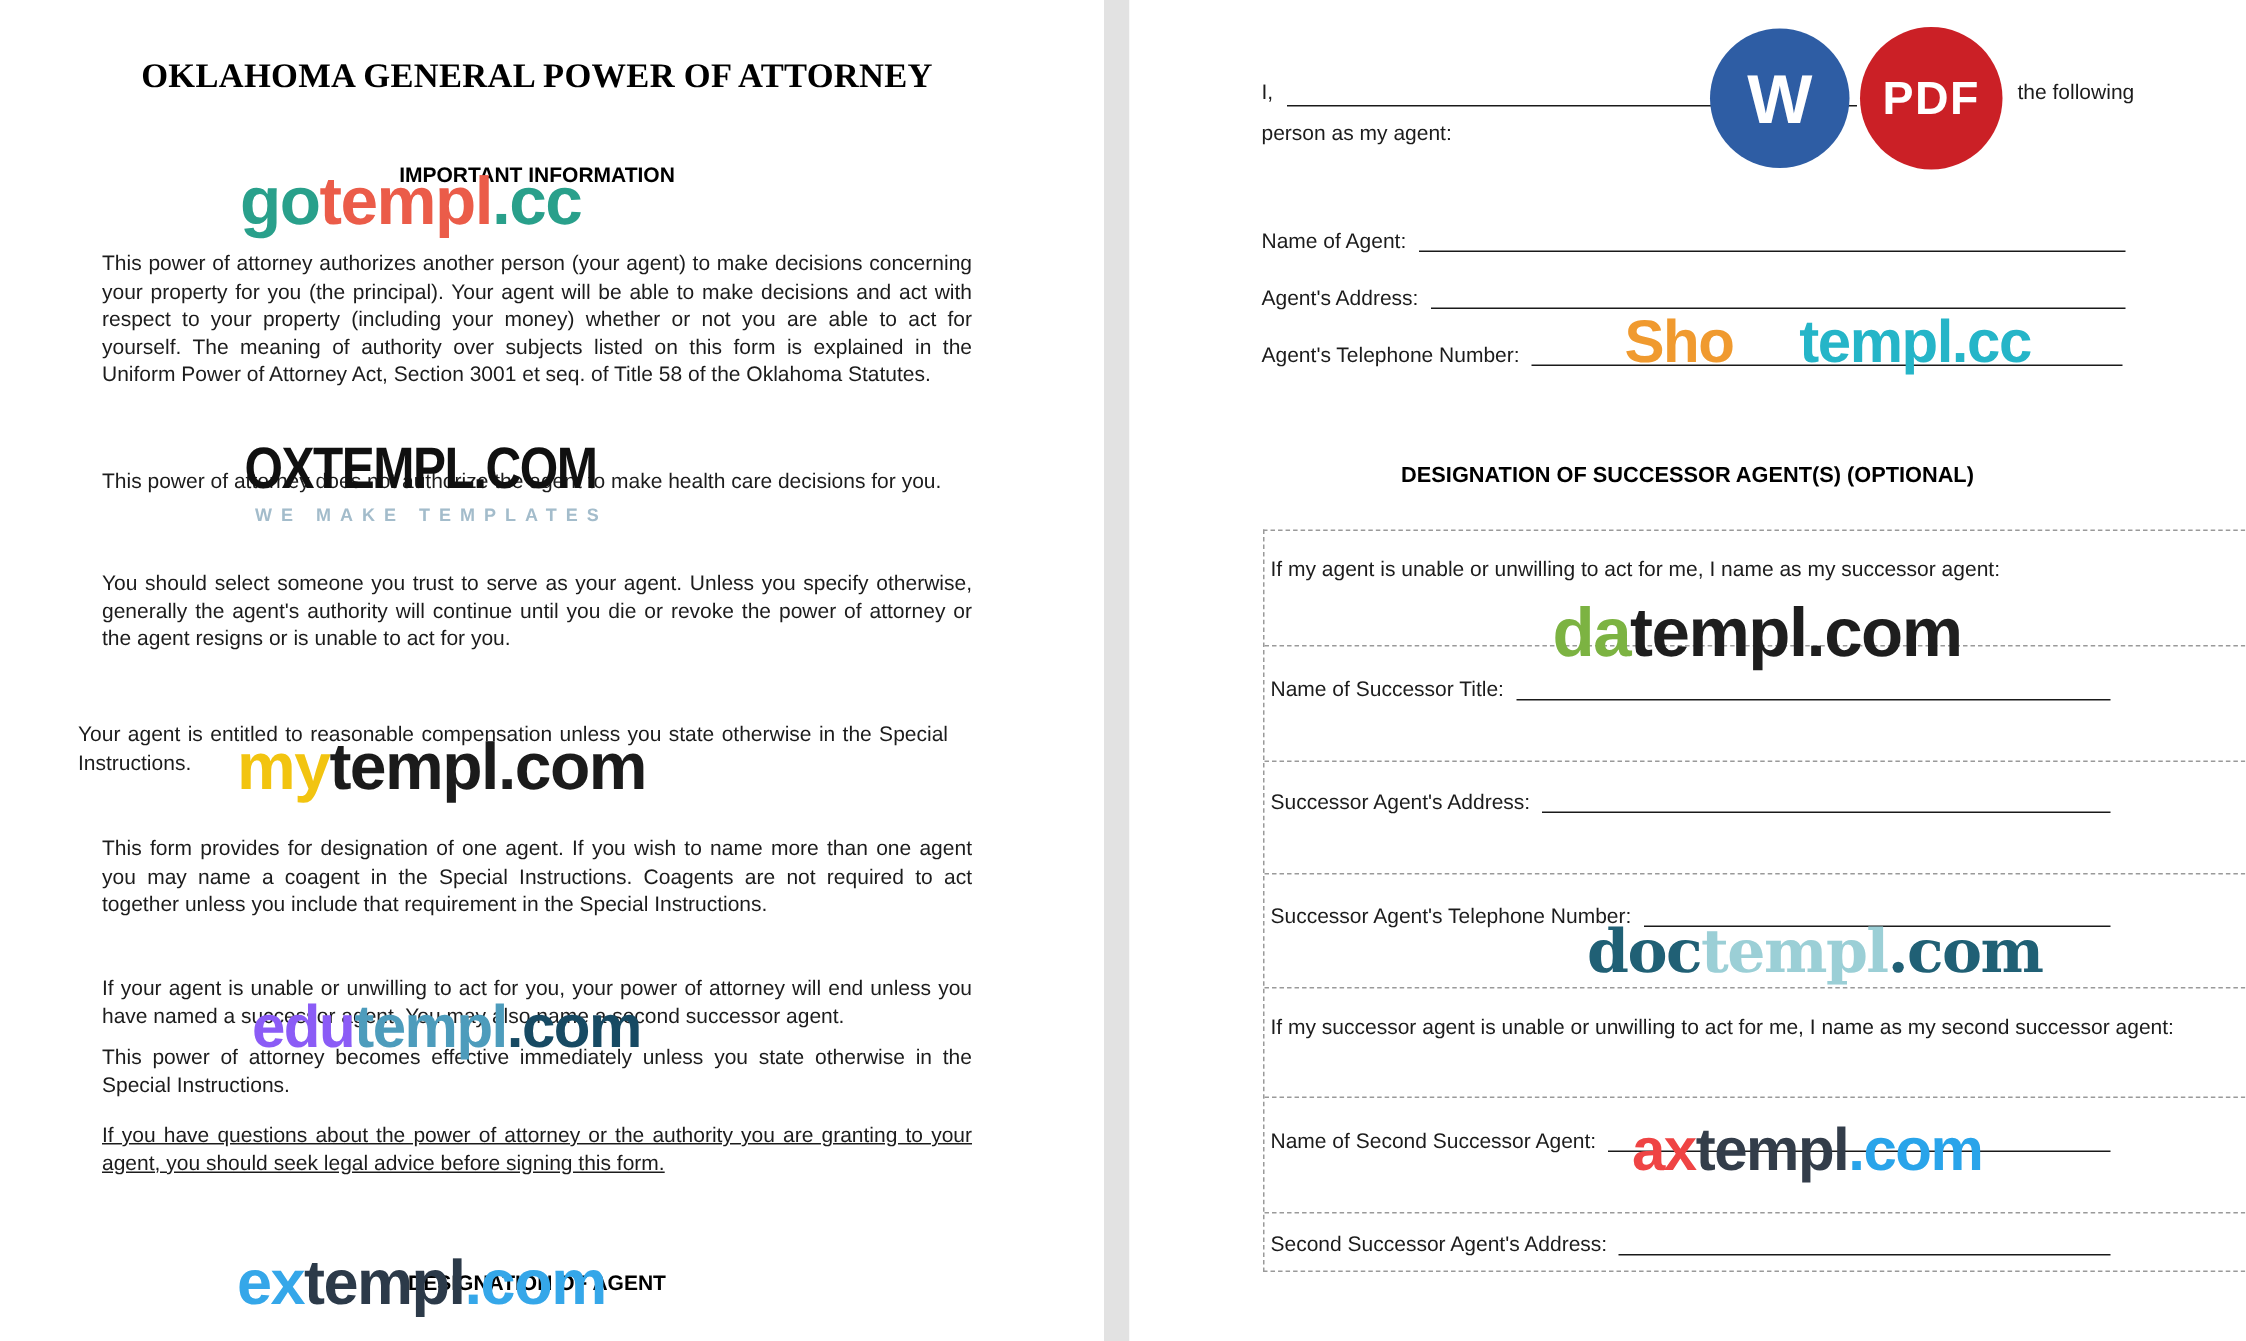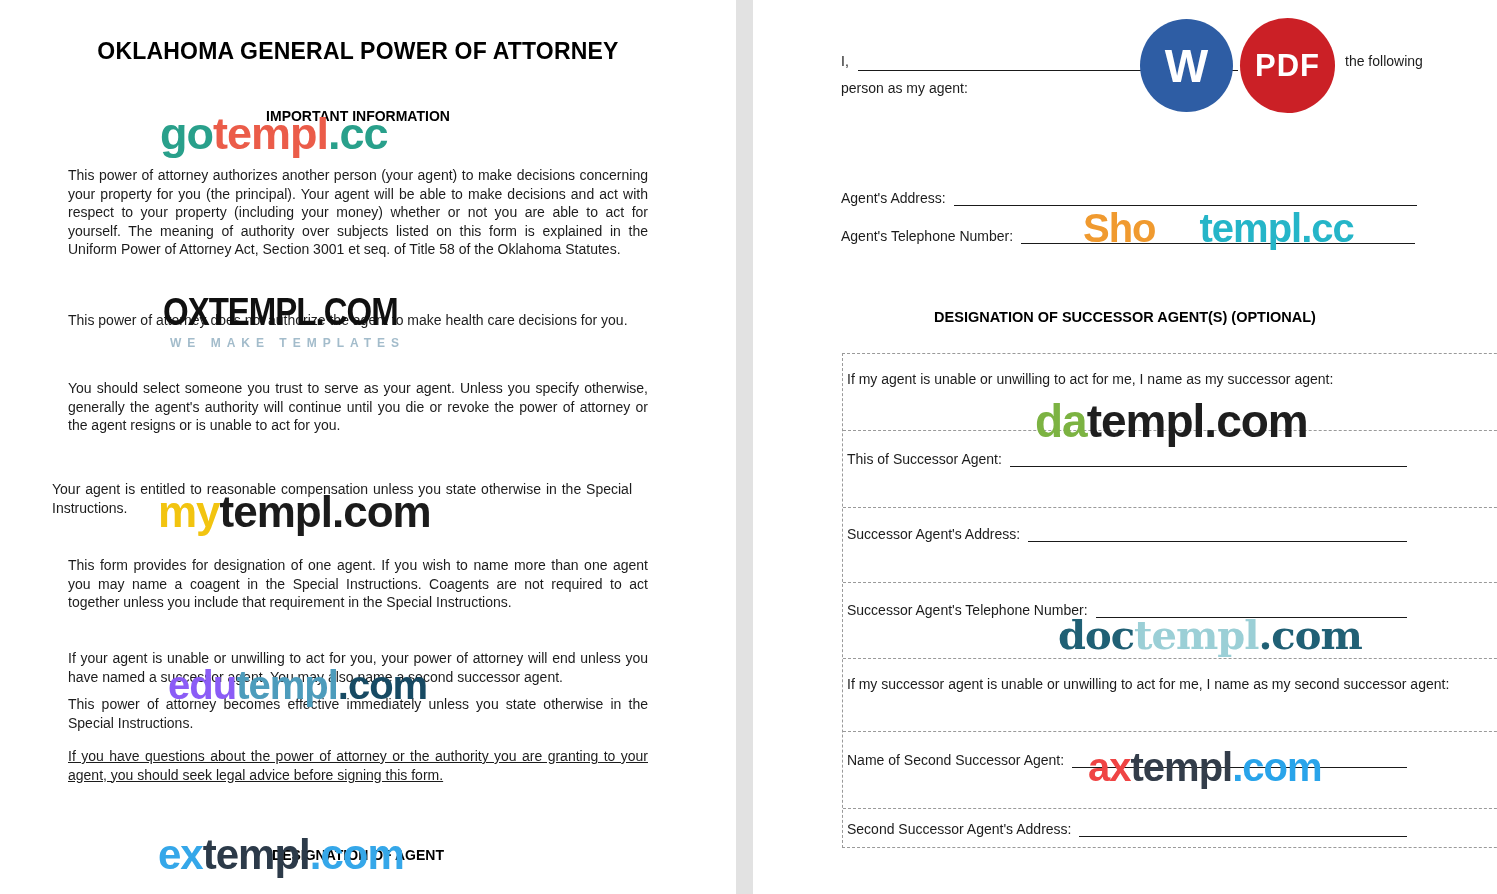--- a/index.html
+++ b/index.html
@@ -3,21 +3,21 @@
 <meta charset="utf-8">
 <style>
   html,body{margin:0;padding:0;background:#fff;}
   #stage{position:relative;width:1497px;height:894px;overflow:hidden;
          font-family:"Liberation Sans",sans-serif;color:#1f1f1f;background:#fff;}
   .page{position:absolute;top:0;height:894px;background:#fff;}
   #page-left{left:0;width:736px;}
   #page-right{left:753px;width:744px;}
   #divider{position:absolute;left:736px;top:0;width:17px;height:894px;background:#e2e2e2;}
   .abs{position:absolute;}
-  .doc-title{font-size:23px;font-weight:bold;color:#000;text-align:center;letter-spacing:.2px;}
+  .doc-title{font-size:23px;font-weight:bold;color:#000;text-align:center;letter-spacing:.2px;font-family:Liberation Serif, serif;}
   .sec-head{font-size:14px;font-weight:bold;color:#000;text-align:center;}
   .para{font-size:14px;line-height:18.6px;text-align:justify;color:#1c1c1c;}
   .wm{white-space:nowrap;font-weight:bold;z-index:5;pointer-events:none;}
   .wm-sans{font-family:"Liberation Sans",sans-serif;letter-spacing:-1px;}
   .wm-serif{font-family:"DejaVu Serif",serif;letter-spacing:-1px;}
   .wm-cond{transform:scaleY(1.18);transform-origin:top left;letter-spacing:-1px;}
   .wm-tag{font-weight:bold;letter-spacing:6px;font-size:12px;}
   .fieldrow{display:flex;align-items:flex-end;font-size:14px;color:#1c1c1c;}
   .fieldrow .lbl{white-space:nowrap;margin-right:8px;}
   .fline{flex:1;border-bottom:1.4px solid #1a1a1a;height:17px;}
@@ -81,38 +81,42 @@
     <span class="abs intro" style="left:592px;top:53px;">the following</span>
     <div class="abs intro" style="left:88px;top:80px;">person as my agent:</div>
 
     <div class="circle" style="left: 387px; top: 19px; width: 93px; height: 93px; font-size: 46px; background-color: rgb(46, 93, 164);">
       <span>W</span>
     </div>
     <div class="circle" style="left: 487px; top: 18px; width: 95px; height: 95px; font-size: 31px; letter-spacing: 1px; background-color: rgb(203, 32, 38);">
       <span>PDF</span>
     </div>
 
+    <div class="abs fieldrow" style="left:88px;top:150px;width:576px;">
+      <span class="lbl">Name of Agent:</span>
+      <div class="fline"></div>
+    </div>
     <div class="abs fieldrow" style="left:88px;top:188px;width:576px;">
       <span class="lbl">Agent's Address:</span>
       <div class="fline"></div>
     </div>
     <div class="abs sec-head" style="left:40px;top:309px;width:664px;font-size:14.5px;">DESIGNATION OF SUCCESSOR AGENT(S) (OPTIONAL)</div>
 
     <div class="abs fieldrow" style="left:88px;top:226px;width:574px;">
       <span class="lbl">Agent's Telephone Number:</span>
       <div class="fline"></div>
     </div>
 
     <div id="sbox">
       <div class="srow" style="height:77px;padding-top:17px;">
         <span>If my agent is unable or unwilling to act for me, I name as my successor agent:</span>
       </div>
       <div class="srow" style="height:77px;padding-top:18px;">
         <div class="fieldrow">
-          <span class="lbl">This of Successor Agent:</span>
+          <span class="lbl">Name of Successor Title:</span>
           <div class="fline"></div>
         </div>
       </div>
       <div class="srow" style="height:75px;padding-top:16px;">
         <div class="fieldrow">
           <span class="lbl">Successor Agent's Address:</span>
           <div class="fline"></div>
         </div>
       </div>
       <div class="srow" style="height:76px;padding-top:17px;">

